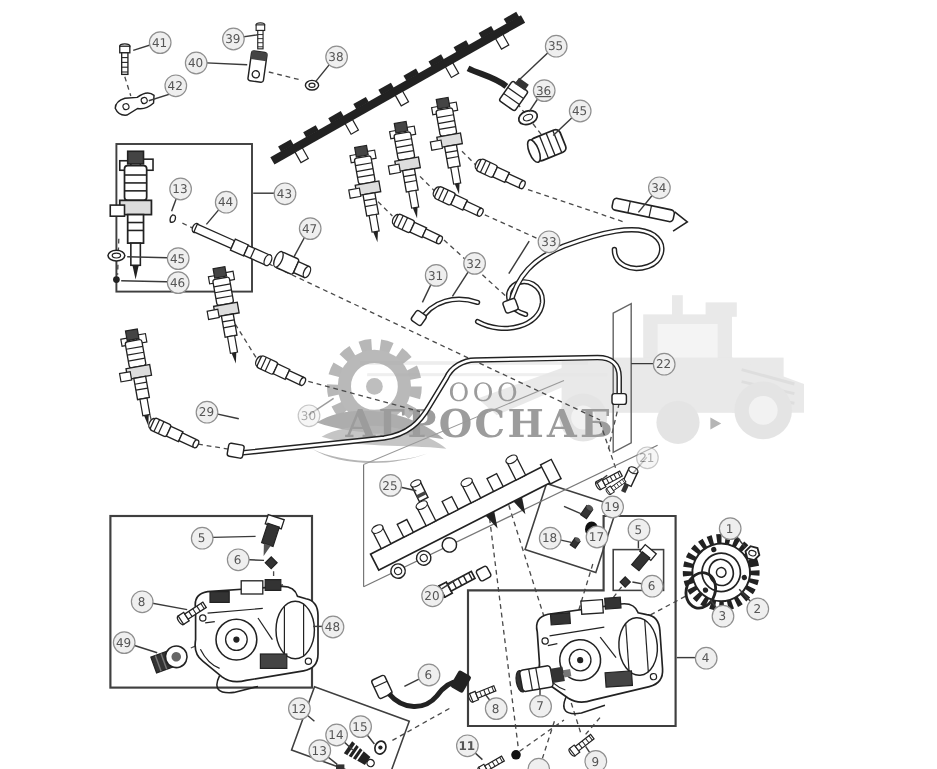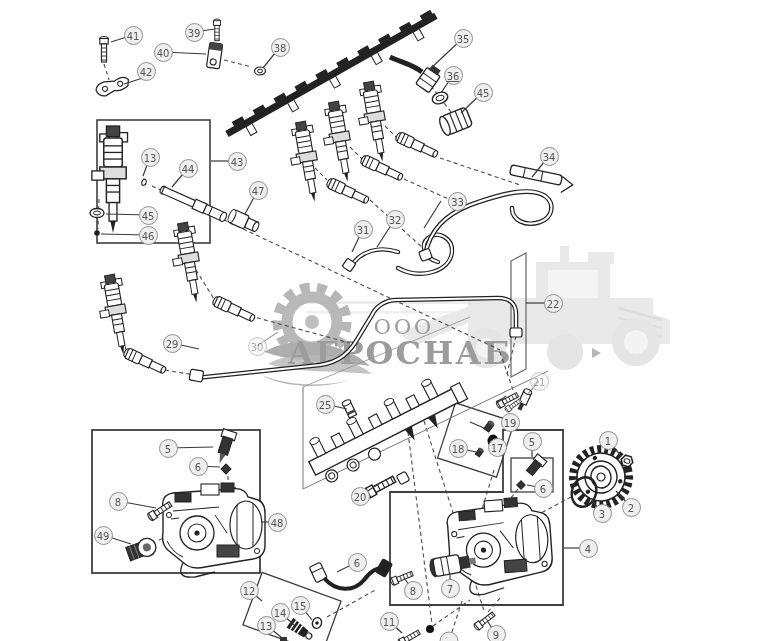--- a/index.html
+++ b/index.html
@@ -534,16 +534,16 @@
       <div class="callout" style="left: 108.5px; top: 491.5px;">8</div>
       <div class="callout" style="left: 93.5px; top: 525.5px;">49</div>
       <div class="callout" style="left: 267.5px; top: 512.5px;">48</div>
       <div class="callout" style="left: 347.5px; top: 552.5px;">6</div>
       <div class="callout" style="left: 403.5px; top: 580.5px;">8</div>
       <div class="callout" style="left: 440.5px; top: 578.5px;">7</div>
       <div class="callout" style="left: 239.5px; top: 580.5px;">12</div>
       <div class="callout" style="left: 290.5px; top: 595.5px;">15</div>
       <div class="callout" style="left: 270.5px; top: 602.5px;">14</div>
       <div class="callout" style="left: 256.5px; top: 615.5px;">13</div>
-      <div class="callout" style="left: 379.5px; top: 611.5px;">11</div>
+      <div class="callout" style="left: 379.5px; top: 611.5px; font-weight: bold;">11</div>
       <div class="callout" style="left: 486.5px; top: 624.5px;">9</div>
     </div>
 </div>
 
 </body></html>

